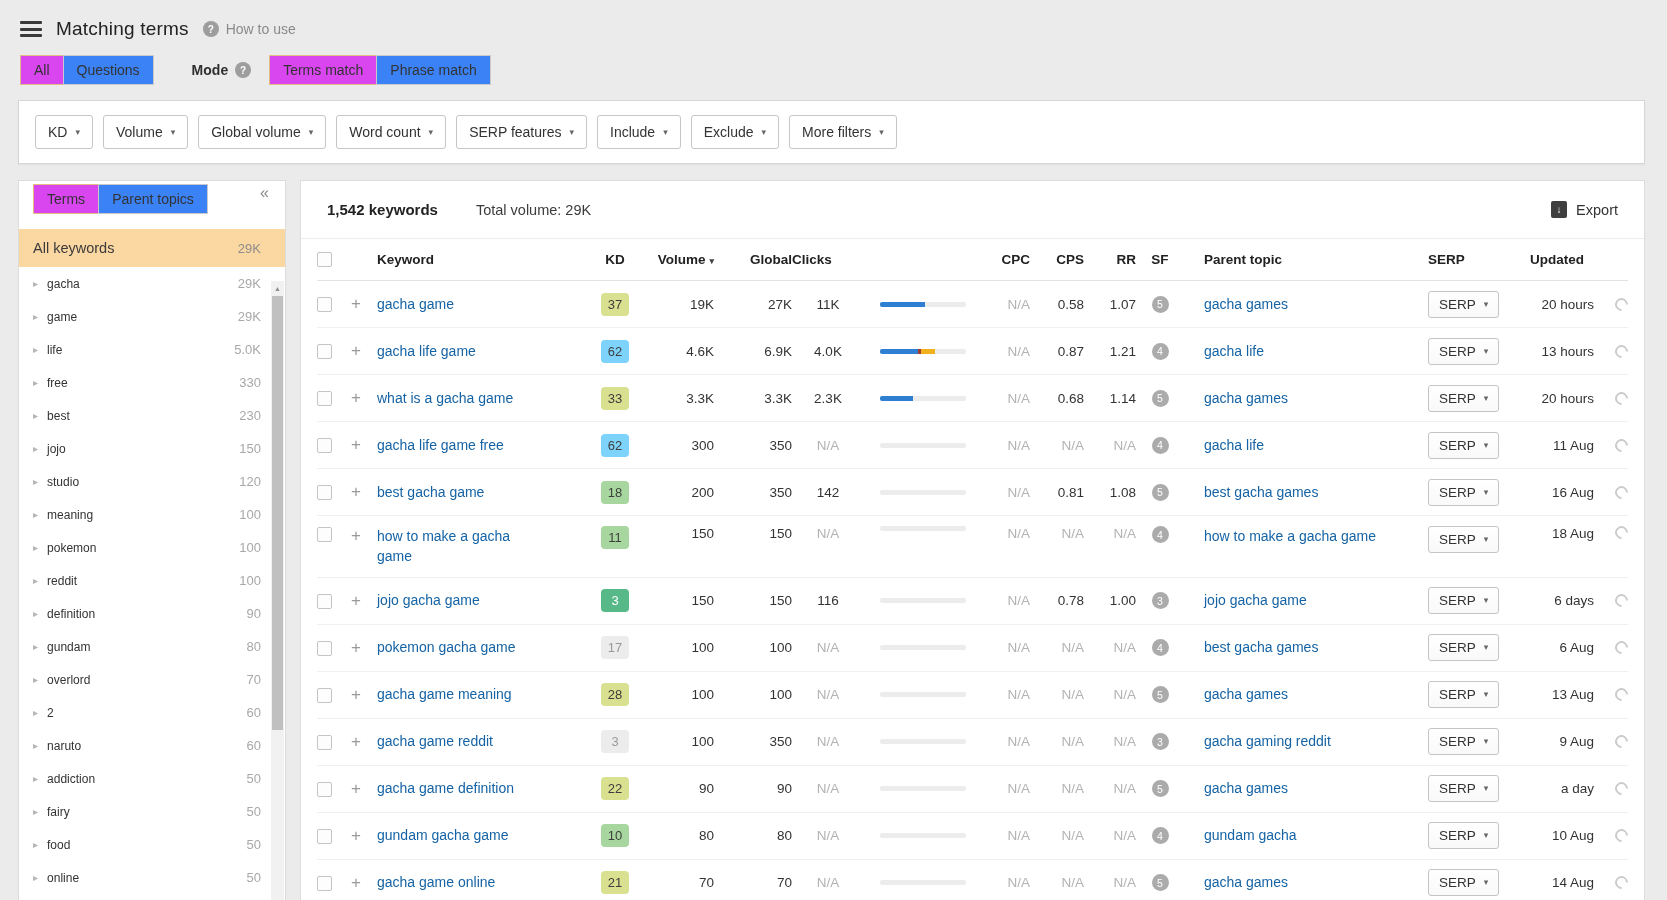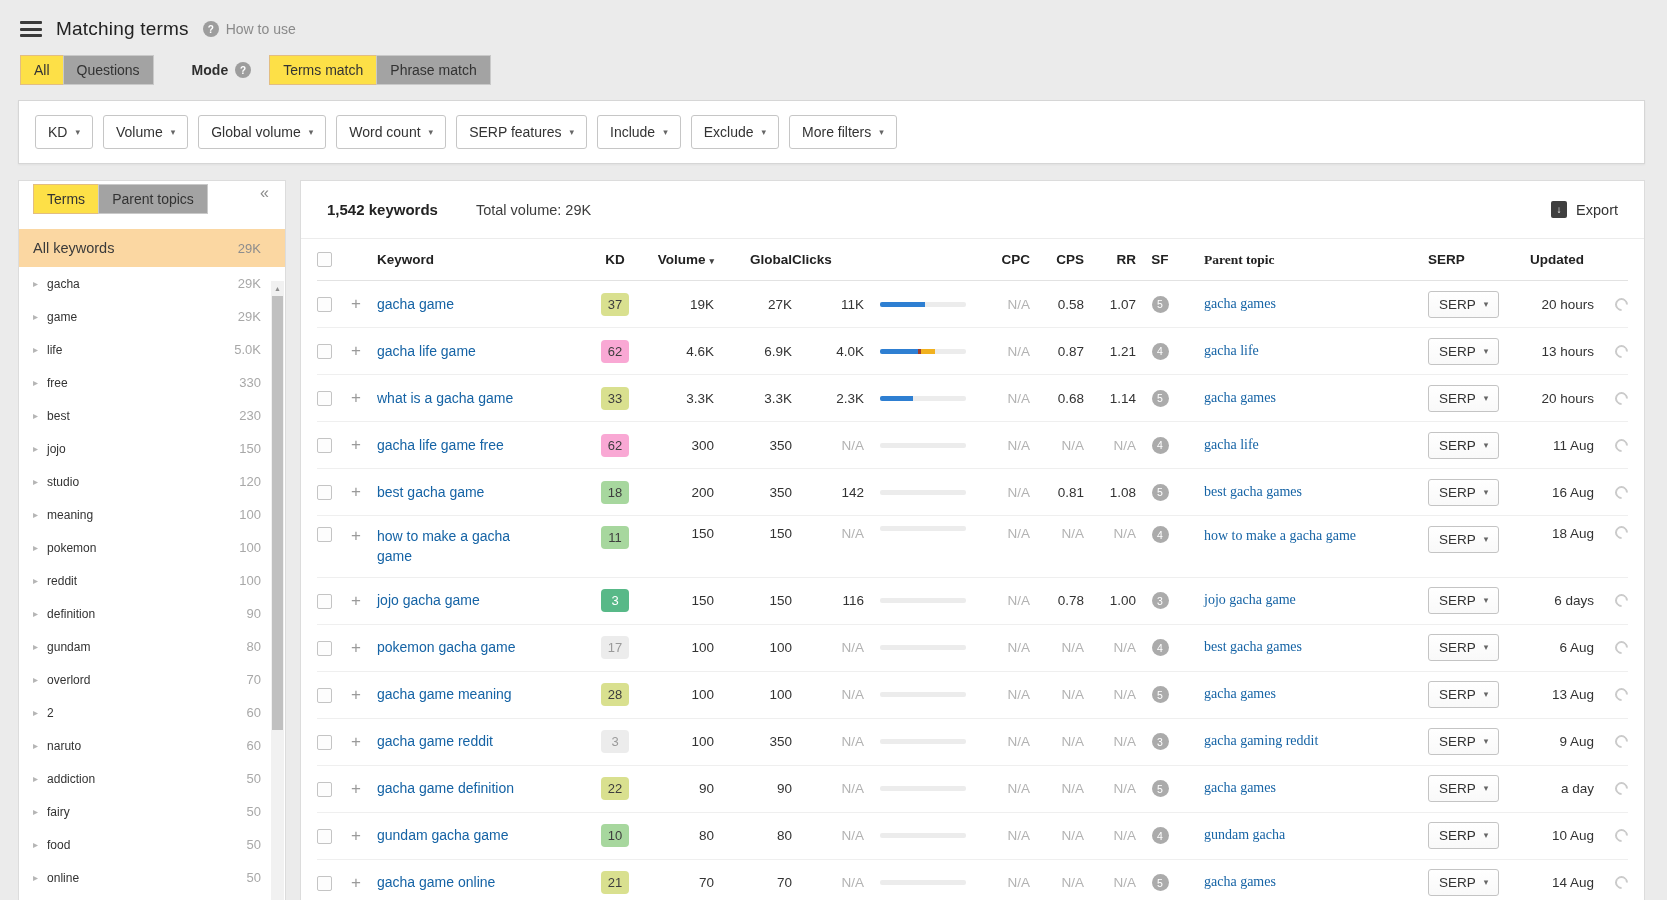--- a/index.html
+++ b/index.html
@@ -15,23 +15,23 @@
   .top-header { display: flex; align-items: center; padding: 18px 0 0 20px; gap: 14px; }
   .hamburger { width: 22px; height: 16px; display: flex; flex-direction: column; justify-content: space-between; cursor: pointer; }
   .hamburger span { display: block; height: 3px; background: #3a3a3a; border-radius: 1px; }
   .page-title { font-size: 19px; font-weight: normal; color: #222; letter-spacing: .2px; }
   .help-wrap { display: flex; align-items: center; gap: 7px; color: #8a8a8a; font-size: 14px; }
   .q-icon { width: 16px; height: 16px; border-radius: 50%; background: #9d9d9d; color: #fff; font-size: 10px; font-weight: bold; display: inline-flex; align-items: center; justify-content: center; }
 
   
   .tabs-row { display: flex; align-items: center; margin: 15px 0 0 20px; }
   .seg-group { display: flex; }
-  .seg { padding: 6px 13px; border: 1px solid #c9c9c9; background: #a3a3a3; font-size: 14px; color: #333; cursor: pointer; }
+  .seg { padding: 6px 13px; border: 1px solid #c9c9c9; background: #3b82f6; font-size: 14px; color: #333; cursor: pointer; }
   .seg + .seg { margin-left: -1px; }
-  .seg.selected { background: #fde047; border-color: #e2bd82; }
+  .seg.selected { background: #d946ef; border-color: #e2bd82; }
   .mode-wrap { display: flex; align-items: center; gap: 7px; margin: 0 18px 0 38px; }
   .mode-label { font-weight: bold; color: #2f2f2f; }
 
   
   .filter-card { margin: 15px 22px 0 18px; background: #fff; border: 1px solid #d6d6d6; box-shadow: 0 1px 2px rgba(0,0,0,.05); height: 64px; display: flex; align-items: center; padding: 0 16px; gap: 10px; }
   .fbtn { display: inline-flex; align-items: center; gap: 8px; background: #fff; border: 1px solid #c6c6c6; border-radius: 3px; padding: 8px 12px; font-size: 14px; color: #333; font-family: inherit; cursor: pointer; }
   .caret { font-size: 9px; color: #666; line-height: 1; }
 
   
   .content { display: flex; align-items: flex-start; gap: 14px; margin: 16px 22px 0 18px; }
@@ -69,42 +69,42 @@
 
   .cell { flex-shrink: 0; font-size: 13.5px; }
   .t-right { text-align: right; }
   .t-center { text-align: center; }
   .c-check { width: 34px; }
   .c-plus { width: 26px; color: #9a9a9a; font-size: 17px; font-weight: 400; }
   .c-kw { flex: 1 1 auto; min-width: 0; padding-right: 10px; }
   .c-kd { width: 54px; }
   .c-vol { width: 72px; }
   .c-glob { width: 78px; }
-  .c-clk { width: 72px; }
+  .c-clk { width: 72px; text-align: center; }
   .c-clicks-h { width: 176px; }
   .c-bar { width: 104px; padding-left: 16px; }
   .c-cpc { width: 62px; }
   .c-cps { width: 54px; }
   .c-rr { width: 52px; }
   .c-sf { width: 48px; }
-  .c-par { width: 230px; padding-left: 20px; font-family: Liberation Serif, serif; }
+  .c-par { width: 230px; padding-left: 20px; }
   .c-serp { width: 102px; padding-left: 14px; }
   .c-upd { width: 78px; text-align: right; }
   .c-updh { width: 112px; padding-left: 14px; }
   .c-ref { width: 34px; display: flex; justify-content: flex-end; }
 
   .kw-link, .parent-link { color: #1563a5; text-decoration: none; font-size: 14px; cursor: pointer; line-height: 1.45; display: inline-block; }
   .trow.wrap .kw-link { max-width: 168px; }
   .trow.wrap .parent-link { max-width: 172px; }
 
   .cb { display: inline-block; width: 15px; height: 15px; border: 1px solid #c4c4c4; border-radius: 2px; background: #fdfdfd; vertical-align: middle; cursor: pointer; }
 
   .kd-badge { display: inline-block; min-width: 28px; padding: 4px 4px; border-radius: 4px; text-align: center; font-size: 13px; color: #3e3e3e; }
   .kd-lime { background: #d9e08f; }
-  .kd-orange { background: #f9a8d4; }
+  .kd-orange { background: #7dd3fc; }
   .kd-green { background: #a7d79e; }
   .kd-solid { background: #58b988; color: #fff; }
   .kd-gray { background: #ececec; color: #9a9a9a; }
 
   .na { color: #b3b3b3; }
 
   .bar { width: 86px; height: 5px; background: #ececec; border-radius: 2px; overflow: hidden; display: flex; }
   .bar span { height: 100%; display: block; }
 
   .sf-badge { display: inline-flex; width: 17px; height: 17px; border-radius: 50%; background: #ababab; color: #fff; font-size: 10.5px; align-items: center; justify-content: center; }

